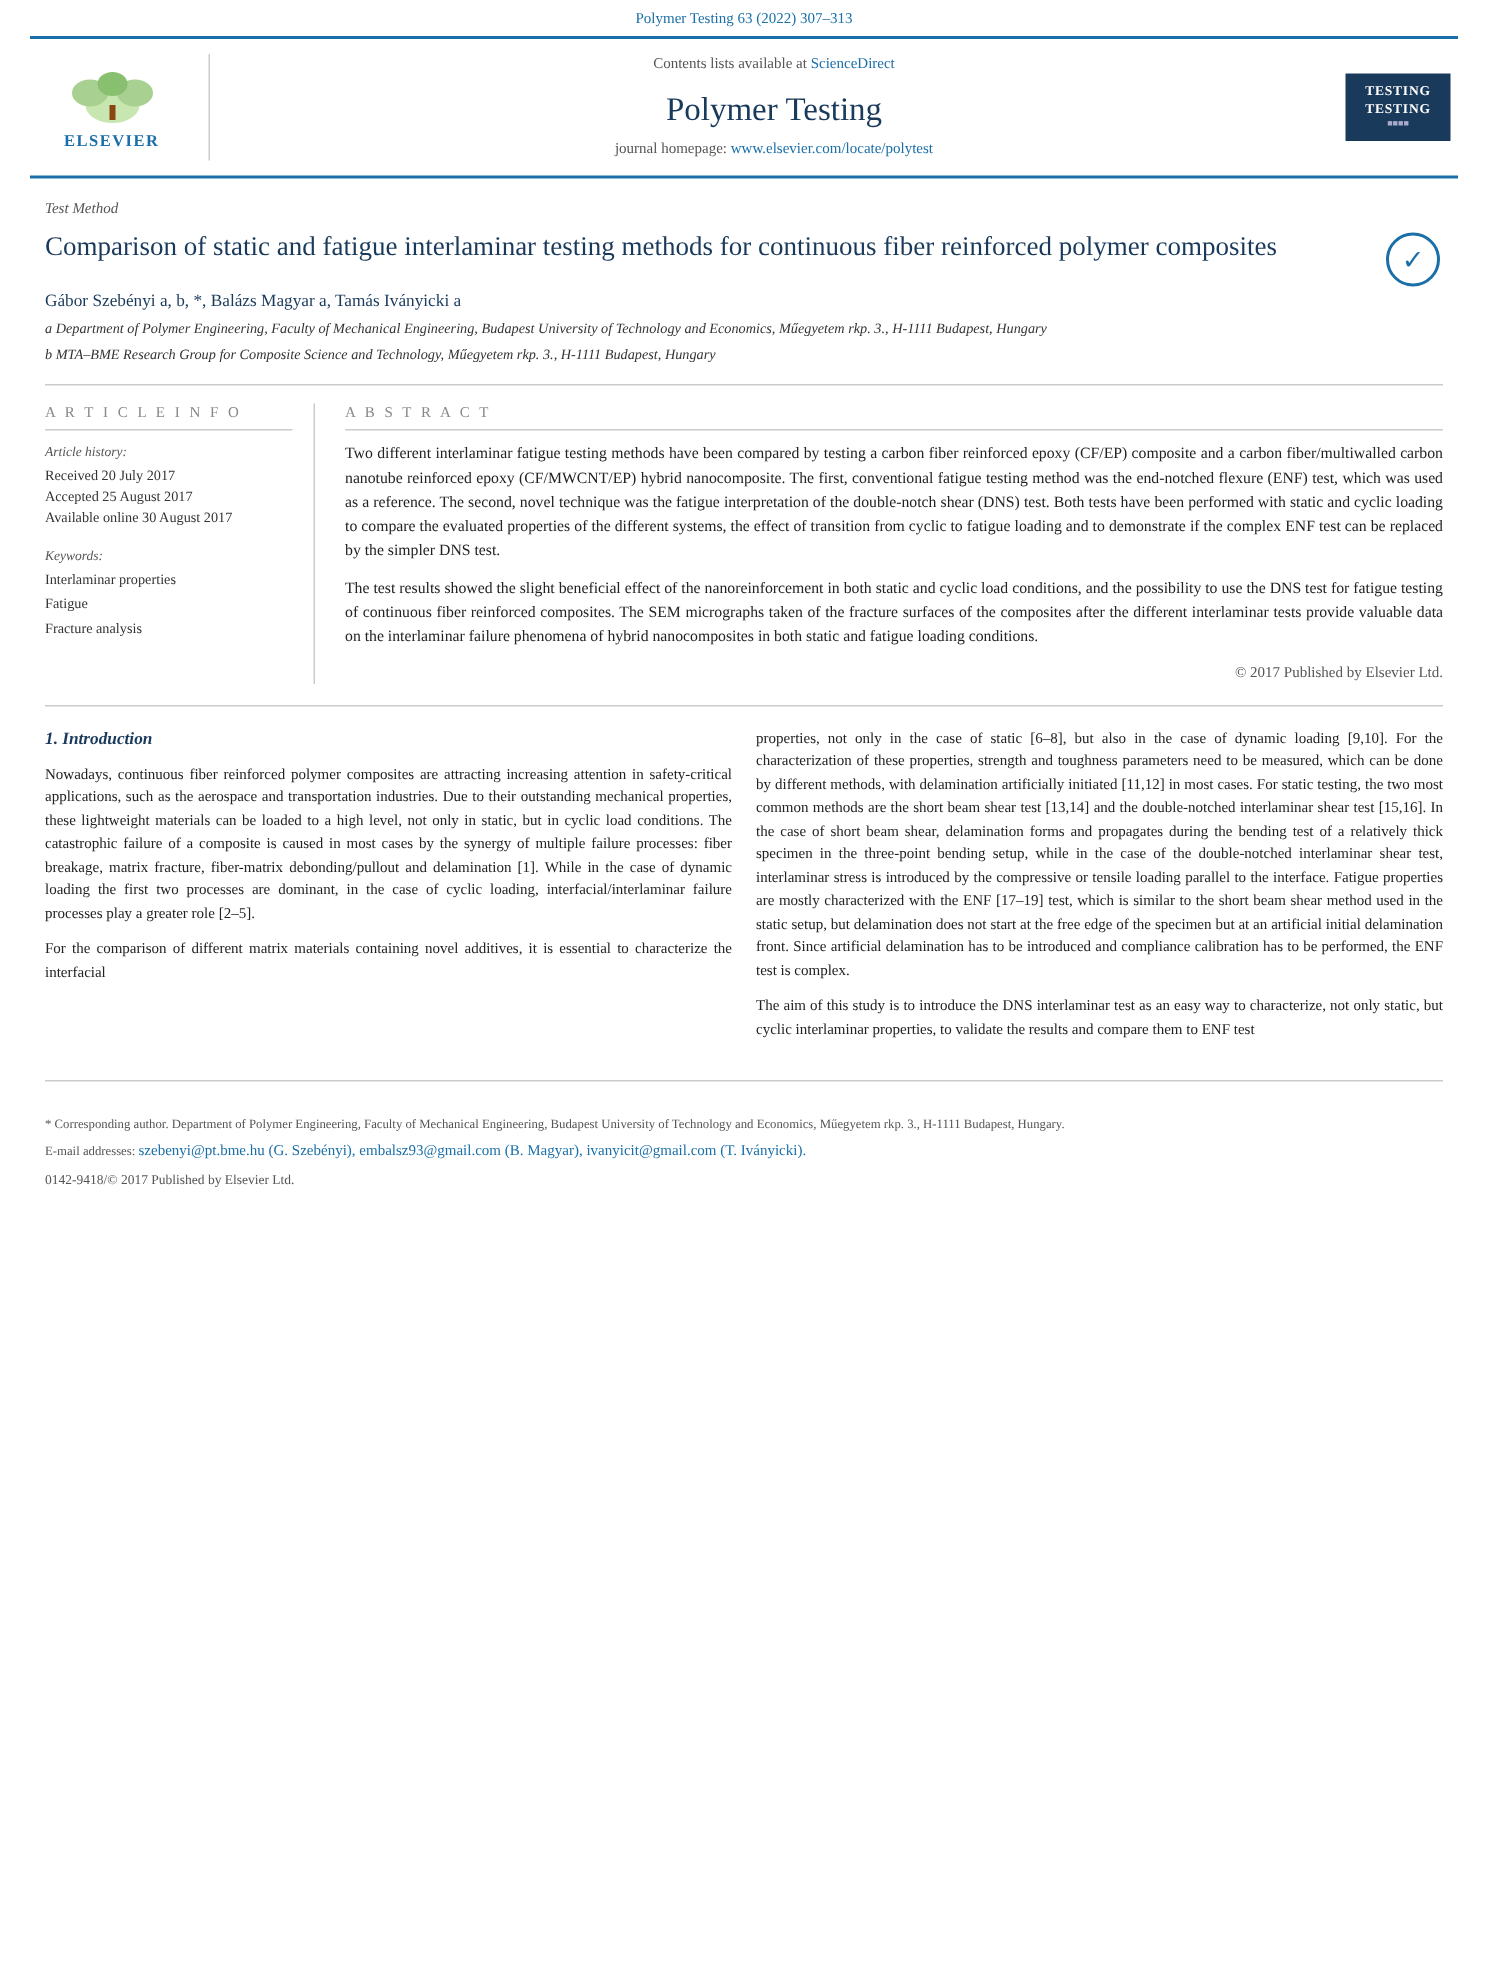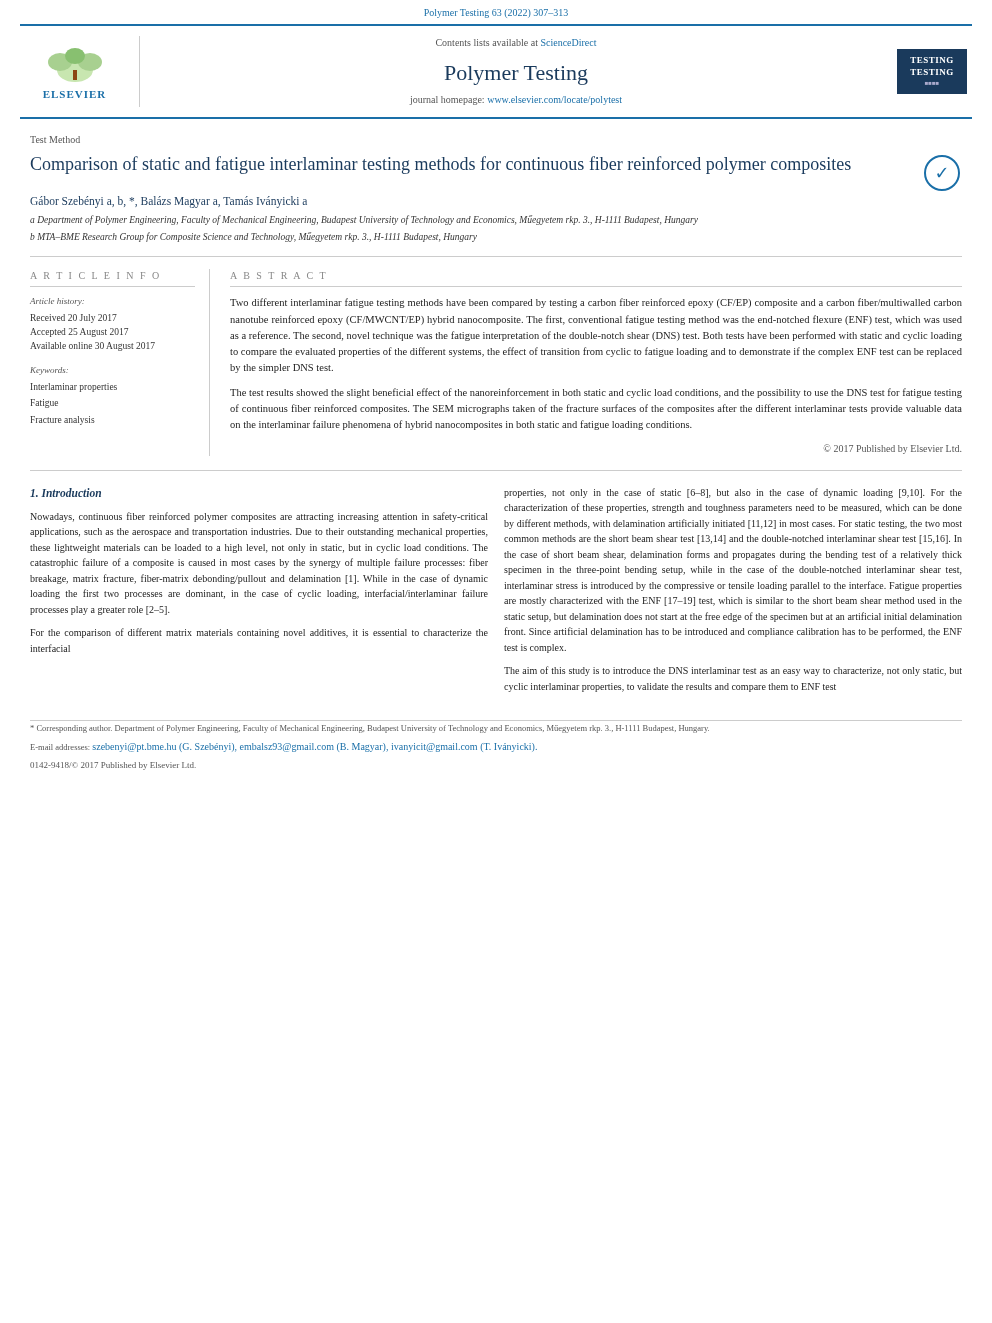--- a/index.html
+++ b/index.html
@@ -113,20 +113,21 @@
     
     .paper-content {
       margin: 0 30px;
     }
 
     .section-label {
       font-size: 10px;
       color: #555;
       margin-top: 14px;
       margin-bottom: 6px;
+      font-style: italic;
     }
 
     .paper-title {
       font-size: 18px;
       color: #1a3a5c;
       line-height: 1.3;
       margin-bottom: 10px;
       font-weight: normal;
     }
 
@@ -261,21 +262,21 @@
     }
 
     .body-text p {
       margin-bottom: 8px;
     }
 
     
     .footer {
       margin: 18px 30px 0;
       border-top: 1px solid #ccc;
-      padding-top: 1px;
+      padding-top: 22px;
     }
 
     .footnote-text {
       font-size: 8.5px;
       color: #555;
       line-height: 1.55;
       margin-bottom: 4px;
     }
 
     .doi-link {

